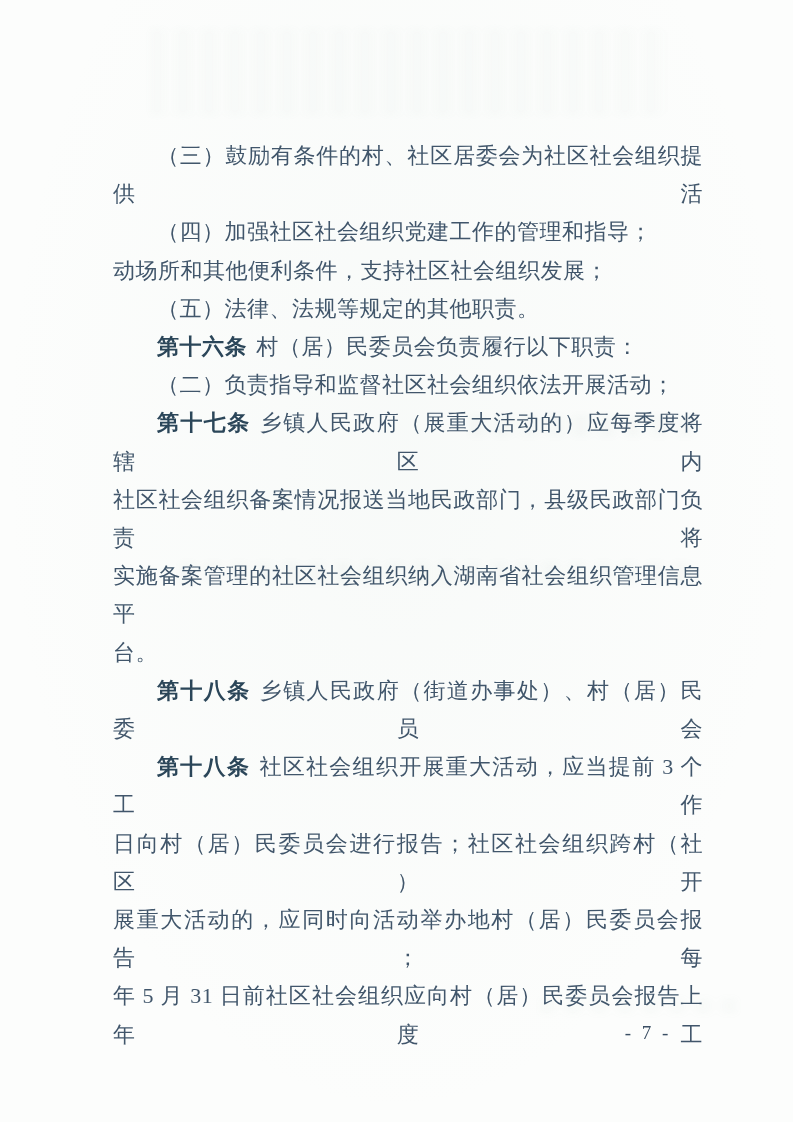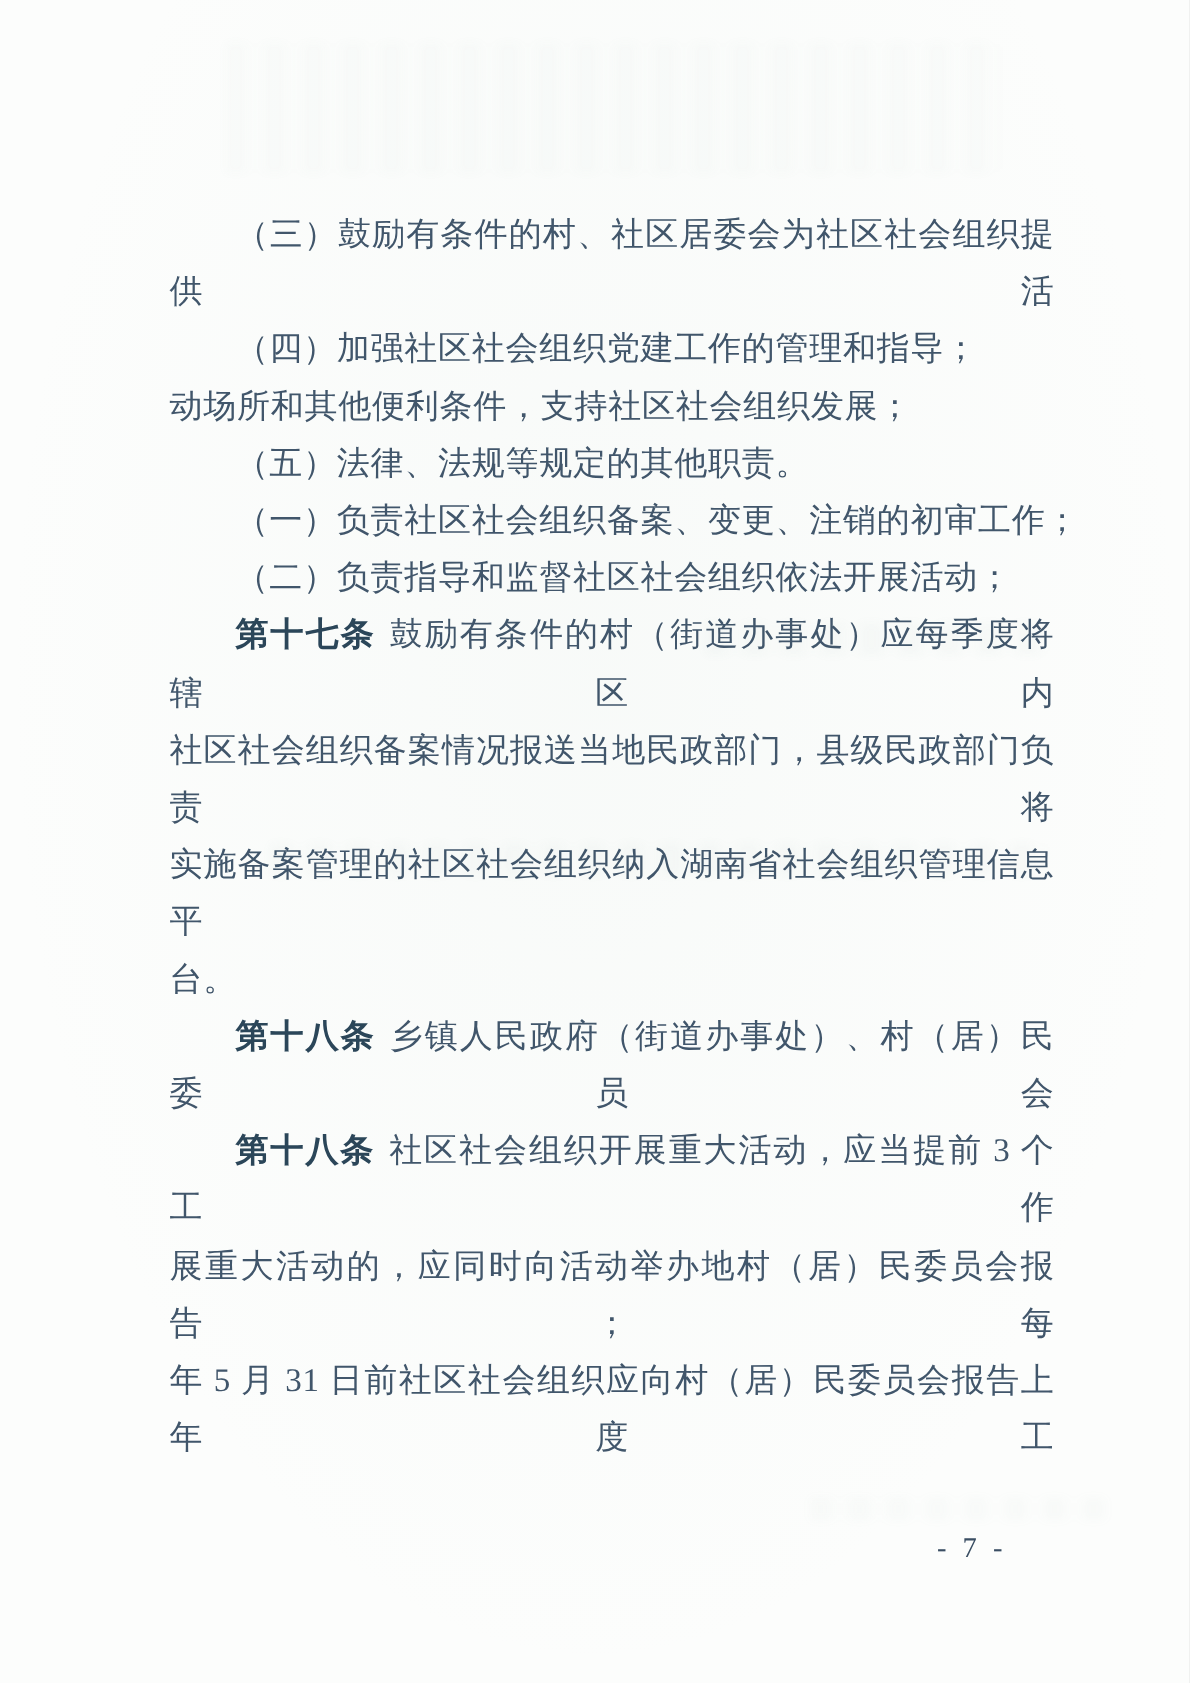--- a/index.html
+++ b/index.html
@@ -79,26 +79,27 @@
   <div class="smudge smudge-top"></div>
   <div class="smudge smudge-right"></div>
   <div class="smudge smudge-mid"></div>
   <div class="smudge smudge-footer"></div>
 
   <main class="content" id="doc-body">
       <div class="line indent justify"><span class="seg">（三）鼓励有条件的村、社区居委会为社区社会组织提供活</span></div>
       <div class="line indent"><span class="seg">（四）加强社区社会组织党建工作的管理和指导；</span></div>
       <div class="line"><span class="seg">动场所和其他便利条件，支持社区社会组织发展；</span></div>
       <div class="line indent"><span class="seg">（五）法律、法规等规定的其他职责。</span></div>
-      <div class="line indent"><span class="seg">（一）负责社区社会组织备案、变更、注销的初审工作；</span></div>
+      <div class="line indent"><span class="seg-bold">第十六条</span><span class="seg">村（居）民委员会负责履行以下职责：</span></div>
       <div class="line indent"><span class="seg">（二）负责指导和监督社区社会组织依法开展活动；</span></div>
-      <div class="line indent justify"><span class="seg-bold">第十七条</span><span class="seg">鼓励有条件的村（街道办事处）应每季度将辖区内</span></div>
+      <div class="line indent justify"><span class="seg-bold">第十七条</span><span class="seg">乡镇人民政府（展重大活动的）应每季度将辖区内</span></div>
       <div class="line justify"><span class="seg">社区社会组织备案情况报送当地民政部门，县级民政部门负责将</span></div>
       <div class="line justify"><span class="seg">实施备案管理的社区社会组织纳入湖南省社会组织管理信息平</span></div>
       <div class="line"><span class="seg">台。</span></div>
       <div class="line indent justify"><span class="seg-bold">第十八条</span><span class="seg">乡镇人民政府（街道办事处）、村（居）民委员会</span></div>
       <div class="line indent justify"><span class="seg-bold">第十八条</span><span class="seg">社区社会组织开展重大活动，应当提前 3 个工作</span></div>
+      <div class="line justify"><span class="seg">日向村（居）民委员会进行报告；社区社会组织跨村（社区）开</span></div>
       <div class="line justify"><span class="seg">展重大活动的，应同时向活动举办地村（居）民委员会报告；每</span></div>
       <div class="line justify"><span class="seg">年 5 月 31 日前社区社会组织应向村（居）民委员会报告上年度工</span></div>
     </main>
 
   <div class="footer">- 7 -</div>
 </div>
 
 </body></html>

